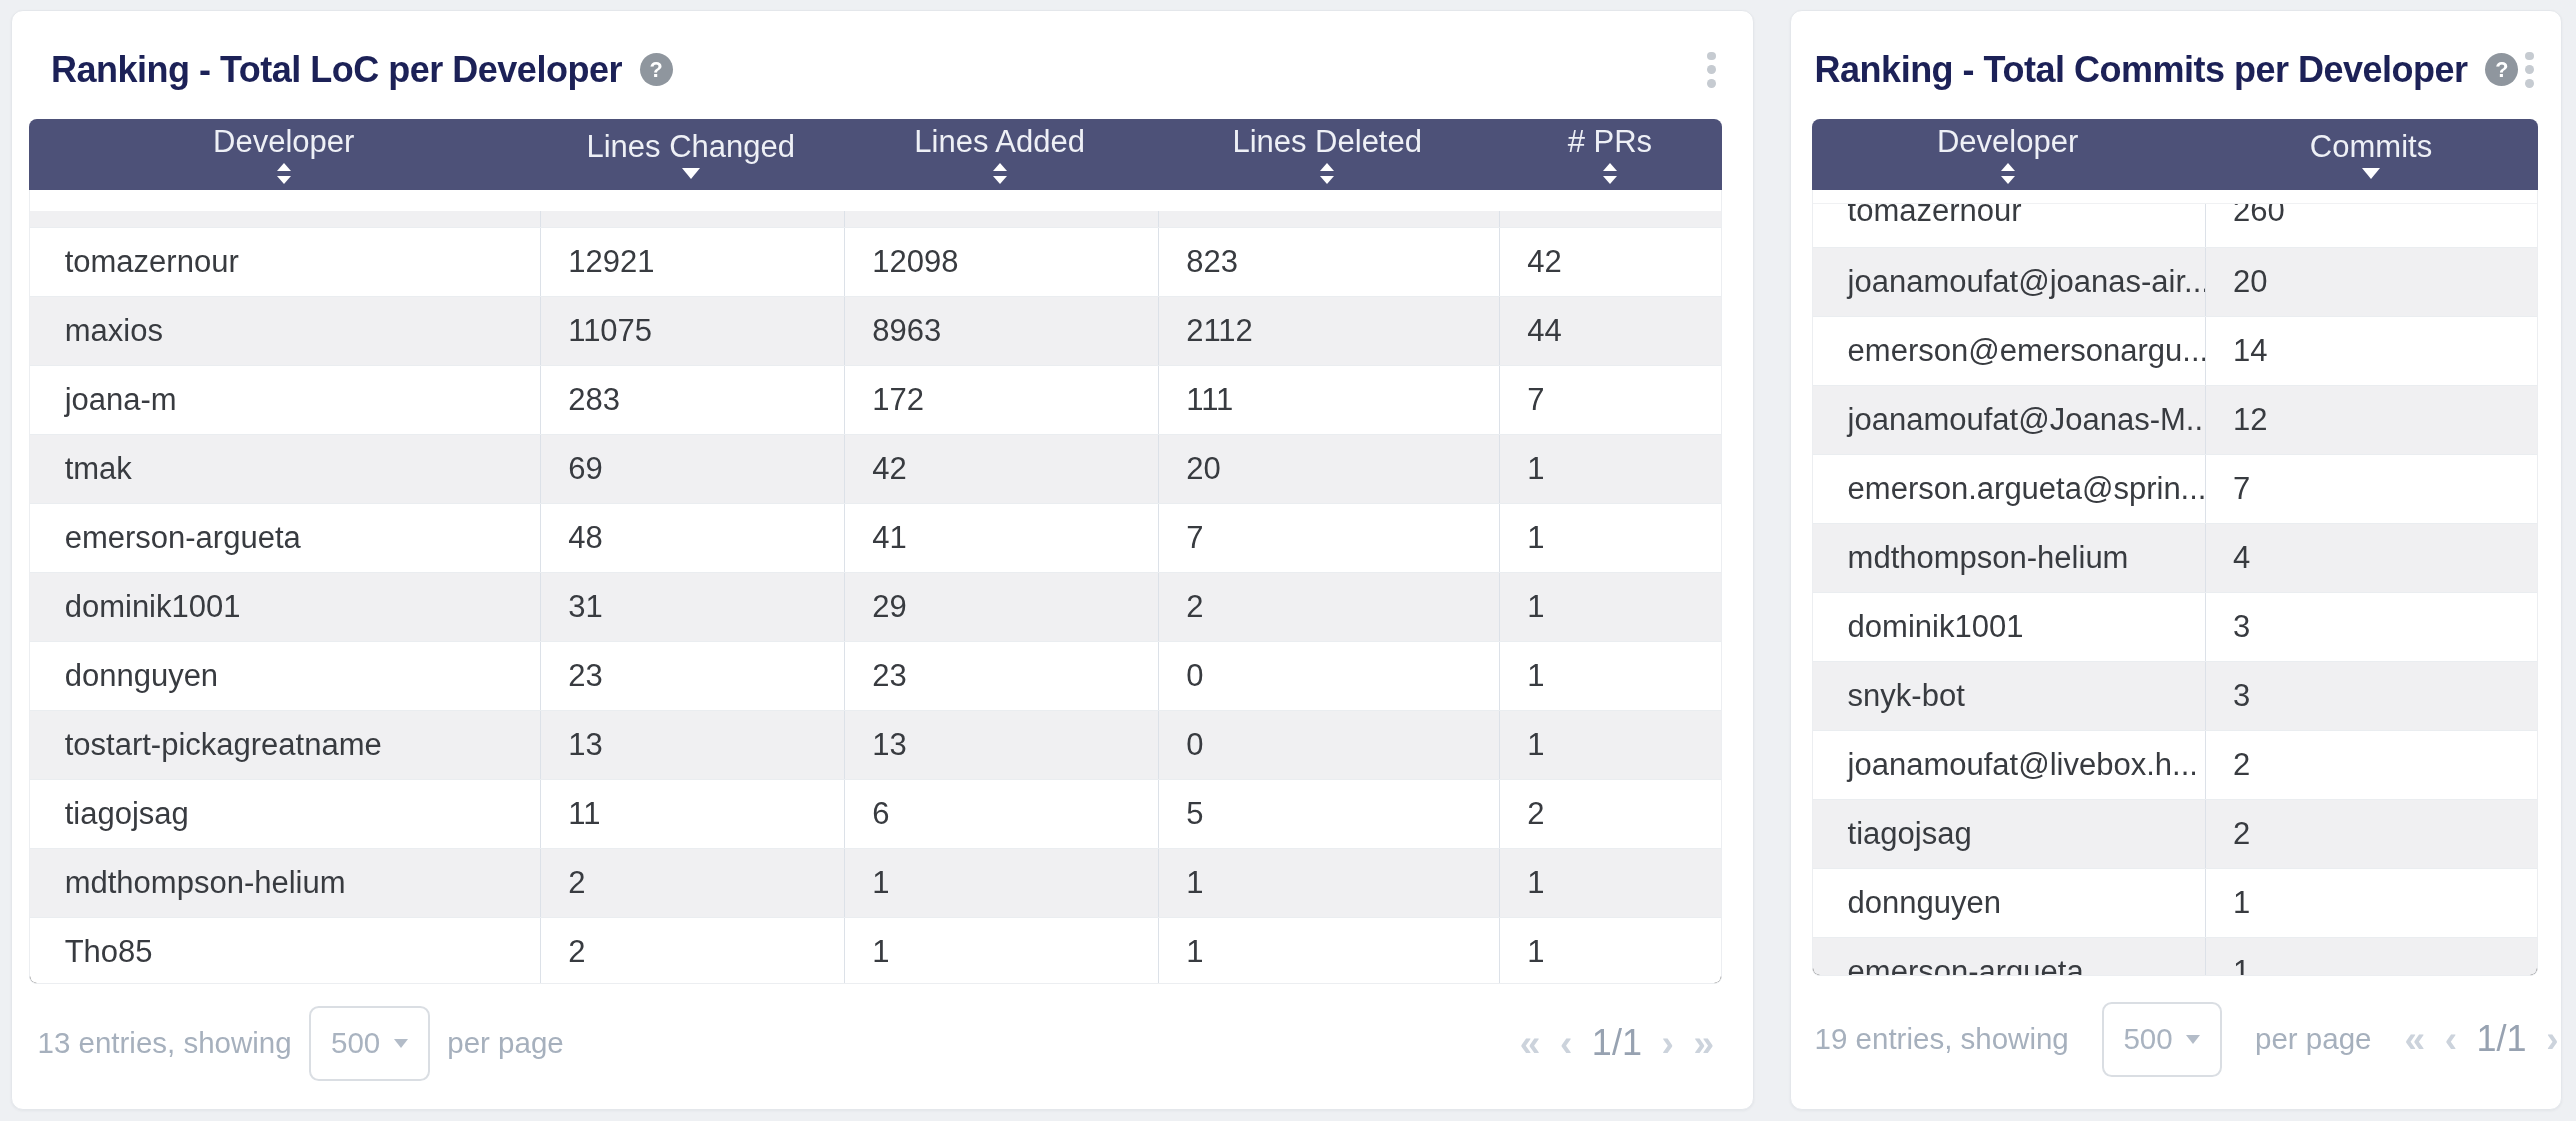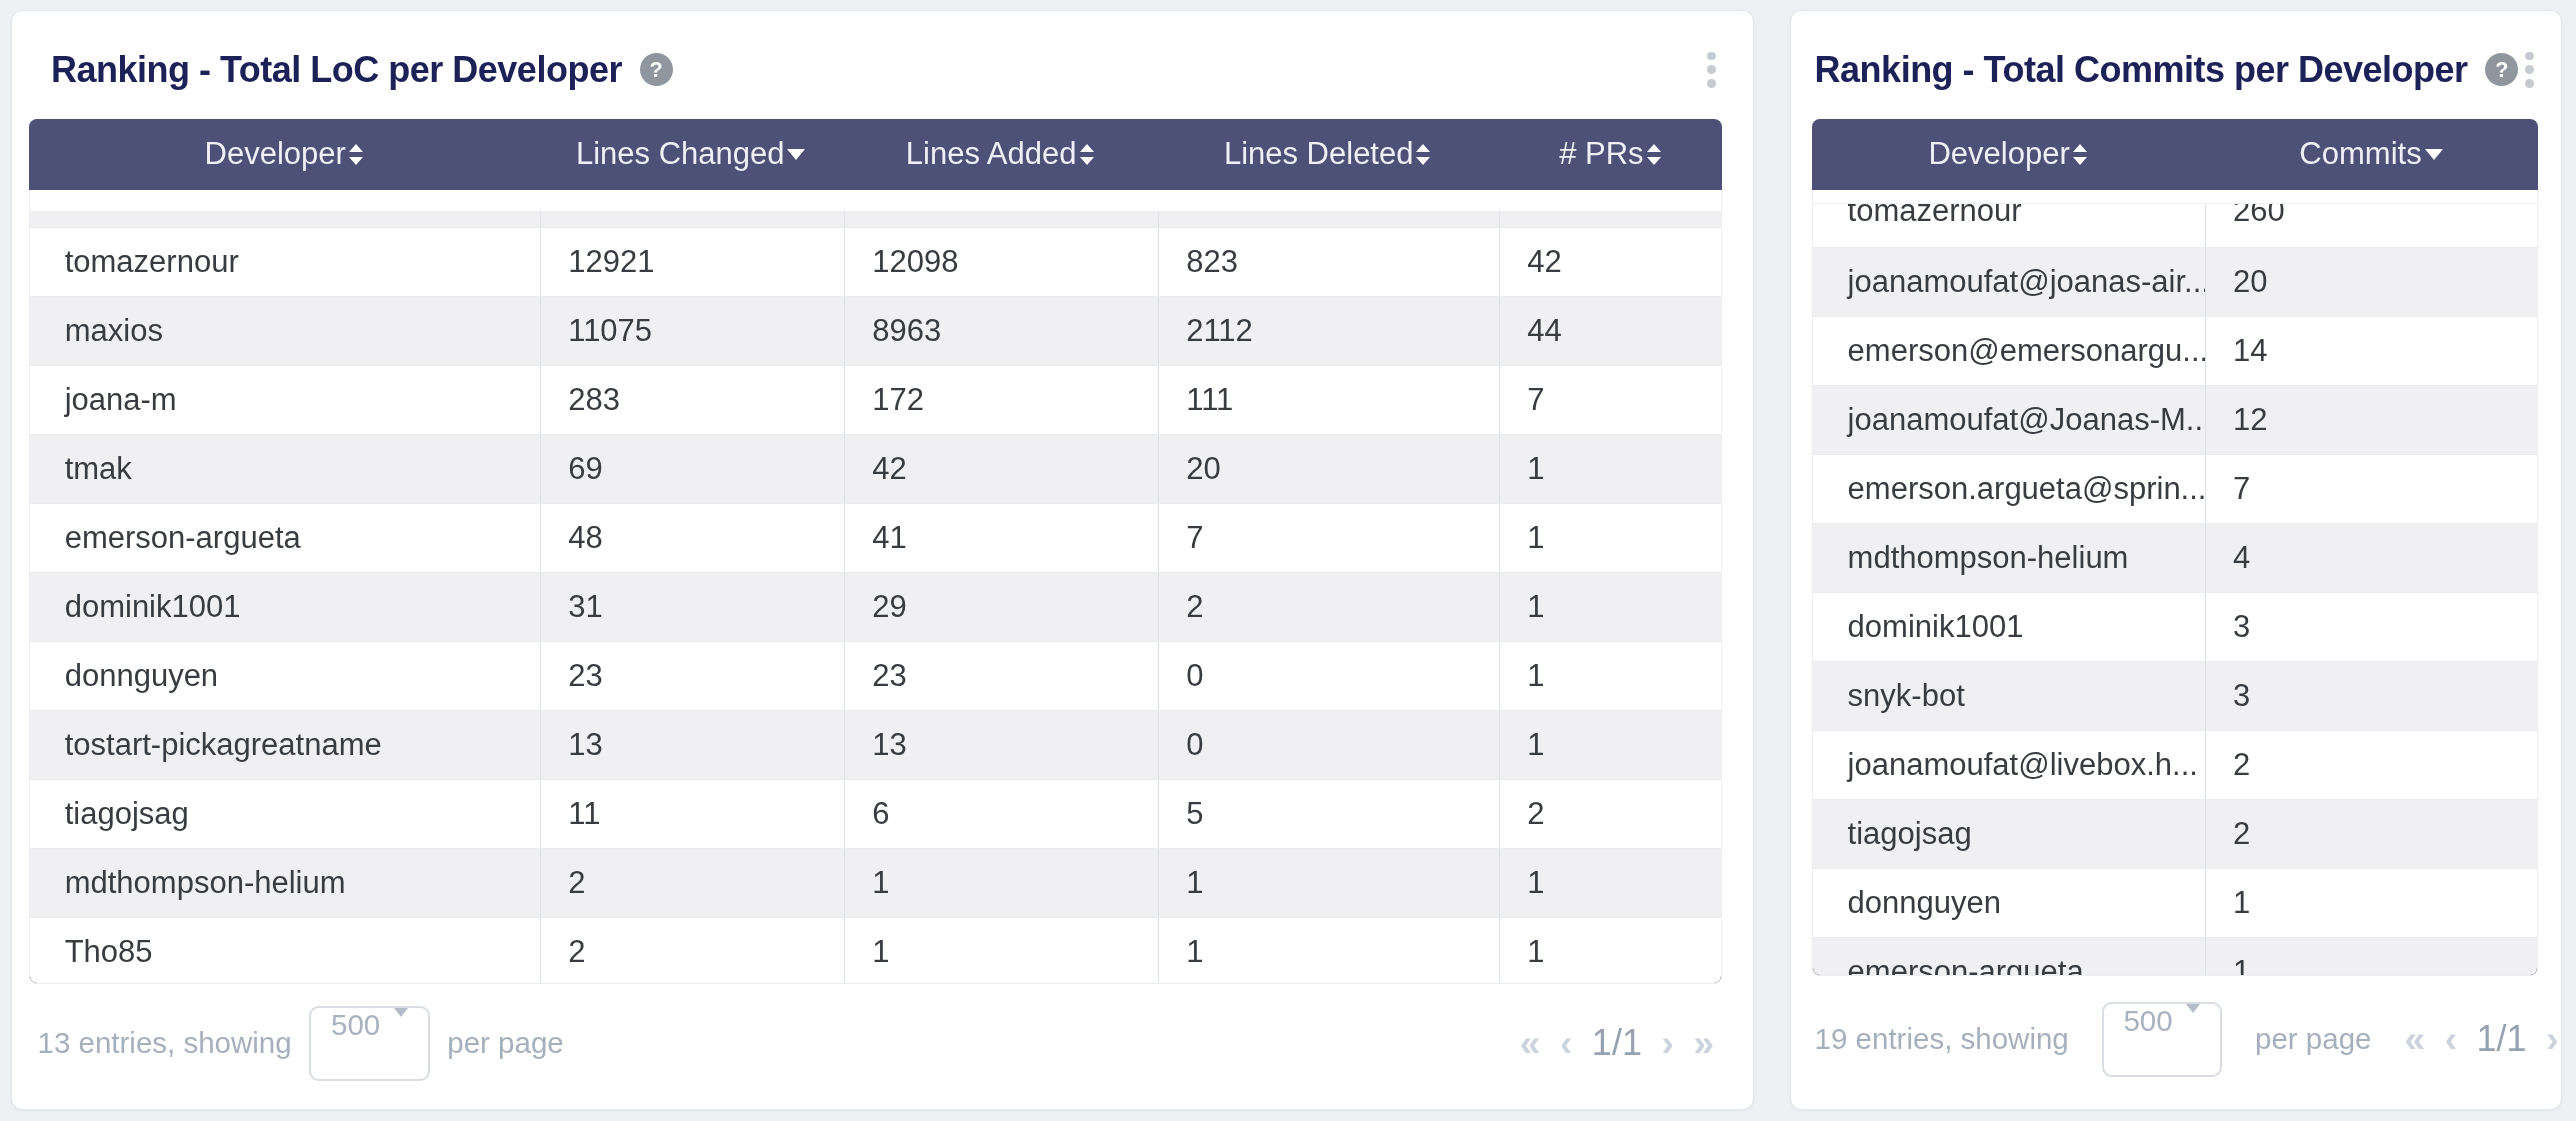--- a/index.html
+++ b/index.html
@@ -46,21 +46,21 @@
   .grid5 { display: grid; grid-template-columns: 510px 304px 314px 341px 1fr; }
   .grid2 { display: grid; grid-template-columns: 392px 1fr; }
 
   .thead {
     height: 71px; background: #4d5178;
     border-radius: 7.9px 7.9px 0 0;
     color: #eef0f6;
   }
   .hcell {
     display: flex; align-items: center; justify-content: center; gap: 3px;
-    font-size: 31px; cursor: pointer; white-space: nowrap;
+    font-size: 31px; cursor: pointer; white-space: nowrap; flex-direction: column;
   }
   .sort { display: inline-flex; flex-direction: column; gap: 4.9px; }
   .tri { width: 0; height: 0; display: block; }
   .tri.up   { border-left: 7.9px solid transparent; border-right: 7.9px solid transparent; border-bottom: 8.8px solid #ffffff; }
   .tri.down { border-left: 7.9px solid transparent; border-right: 7.9px solid transparent; border-top: 8.8px solid #ffffff; }
   .tri.big-down { border-left: 9.8px solid transparent; border-right: 9.8px solid transparent; border-top: 11.8px solid #ffffff; }
 
   .tbody {
     overflow: hidden; position: relative; background: #000000;
     border: 1px solid #eceef1; border-top: none;
@@ -93,21 +93,21 @@
   .row.clip-top .cell-text { margin-top: -5.9px; line-height: 25.5px; display: block; }
 
   
   .card-foot {
     flex: 1; display: flex; align-items: center; gap: 17.7px;
     padding: 0 39px 5.9px 25.5px;
     color: #a6b0bd; font-size: 29.5px; white-space: nowrap;
   }
   .card-right .card-foot { padding: 0 37px 5.9px 23.6px; gap: 33px; }
   .select {
-    display: inline-flex; align-items: flex-start; gap: 13.8px;
+    display: inline-flex; align-items: center; gap: 13.8px;
     height: 75px; padding: 0 19.6px;
     background: #ffffff; border: 2px solid #dadee3; border-radius: 9.8px;
     color: #a9b3c0; font-size: 29.5px; font-family: inherit; cursor: pointer;
   }
   .caret { width: 0; height: 0; border-left: 7.9px solid transparent; border-right: 7.9px solid transparent; border-top: 9.8px solid #b3bcc8; }
   .pager { margin-left: auto; display: flex; align-items: center; gap: 19.6px; }
   .pg-btn {
     background: none; border: none; cursor: pointer;
     font-size: 37px; font-weight: 700; color: #ccd3dc; font-family: inherit;
     line-height: 1; padding: 0;

